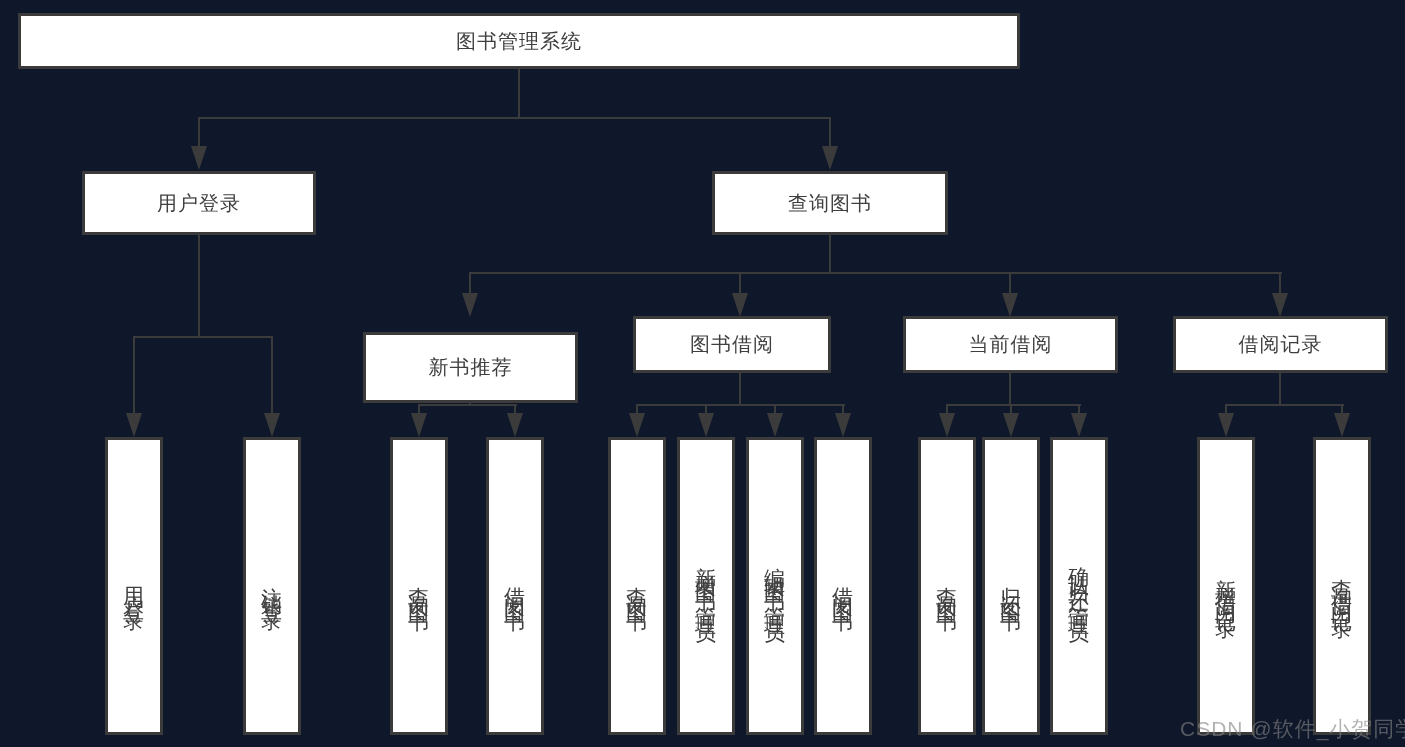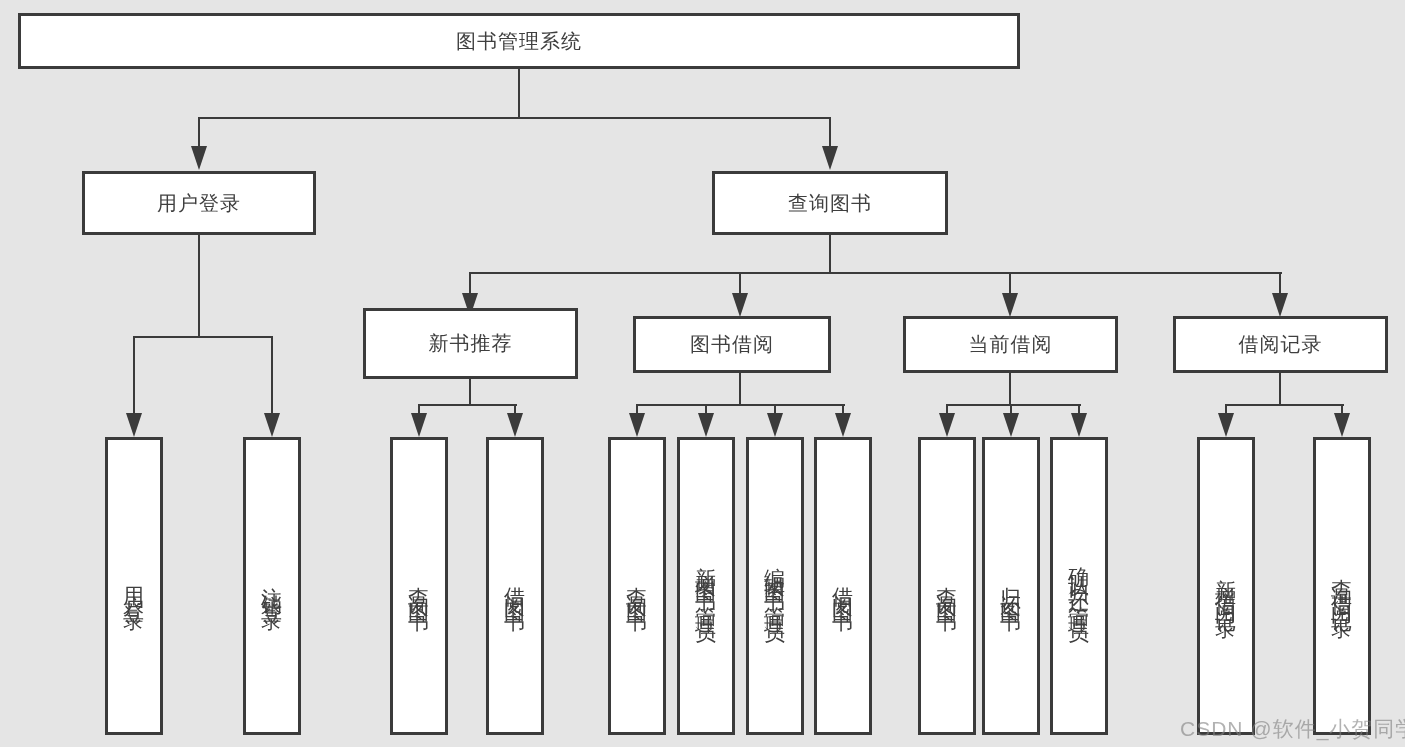--- a/index.html
+++ b/index.html
@@ -1,17 +1,17 @@
 <!DOCTYPE html>
 <html><head>
 <meta charset="utf-8">
 <style>
   html,body{margin:0;padding:0;background:#ffffff;}
   body{font-family:"Liberation Sans","DejaVu Sans",sans-serif;}
-  #stage{position:relative;width:1405px;height:747px;background:#e5e5e5;overflow:hidden;}
+  #stage{position:relative;width:1405px;height:747px;background:#0f172a;overflow:hidden;}
   .box{position:absolute;box-sizing:border-box;background:#ffffff;border:3px solid #3b3b3b;
        display:flex;align-items:center;justify-content:center;color:#3f3f3f;}
   .box-h{font-size:20px;letter-spacing:1px;white-space:nowrap;}
   .box-v span{writing-mode:vertical-rl;text-orientation:mixed;font-size:21px;
        letter-spacing:8px;line-height:1.1;white-space:nowrap;}
   .ln{position:absolute;background:#3b3b3b;}
   .ar{position:absolute;width:0;height:0;border-left:8px solid transparent;
       border-right:8px solid transparent;border-top:24px solid #3b3b3b;}
   .wm{position:absolute;left:1180px;top:715px;font-size:21px;color:rgba(130,130,130,0.62);
       letter-spacing:1px;white-space:nowrap;}
@@ -78,21 +78,21 @@
   <div class="ar" style="left:1003px;top:413px"></div>
   <div class="ar" style="left:1071px;top:413px"></div>
   <div class="ar" style="left:1218px;top:413px"></div>
   <div class="ar" style="left:1334px;top:413px"></div>
 
   <div class="box box-h" style="left:18px;top:13px;width:1002px;height:56px">图书管理系统</div>
 
   <div class="box box-h" style="left:82px;top:171px;width:234px;height:64px">用户登录</div>
   <div class="box box-h" style="left:712px;top:171px;width:236px;height:64px">查询图书</div>
 
-  <div class="box box-h" style="left:363px;top:308px;width:215px;height:71px">新书推荐</div>
+  <div class="box box-h" style="left:363px;top:332px;width:215px;height:71px">新书推荐</div>
   <div class="box box-h" style="left:633px;top:316px;width:198px;height:57px">图书借阅</div>
   <div class="box box-h" style="left:903px;top:316px;width:215px;height:57px">当前借阅</div>
   <div class="box box-h" style="left:1173px;top:316px;width:215px;height:57px">借阅记录</div>
 
   <div class="box box-v" style="left:105px;top:437px;width:58px;height:298px">
       <span>用户登录</span>
     </div>
   <div class="box box-v" style="left:243px;top:437px;width:58px;height:298px">
       <span>注销登录</span>
     </div>

